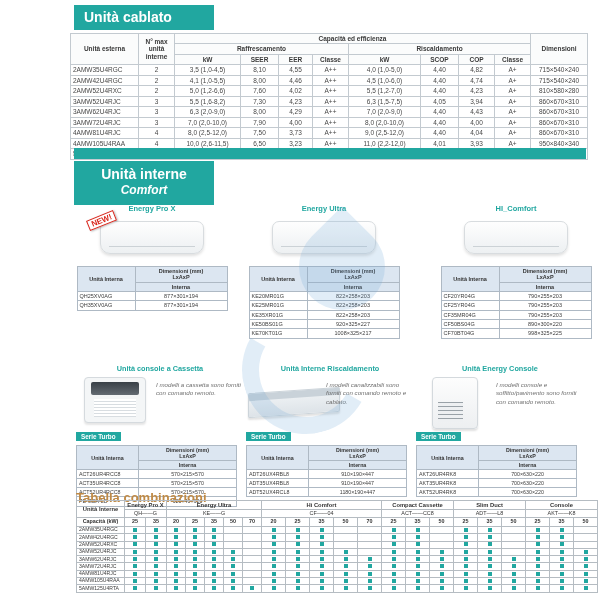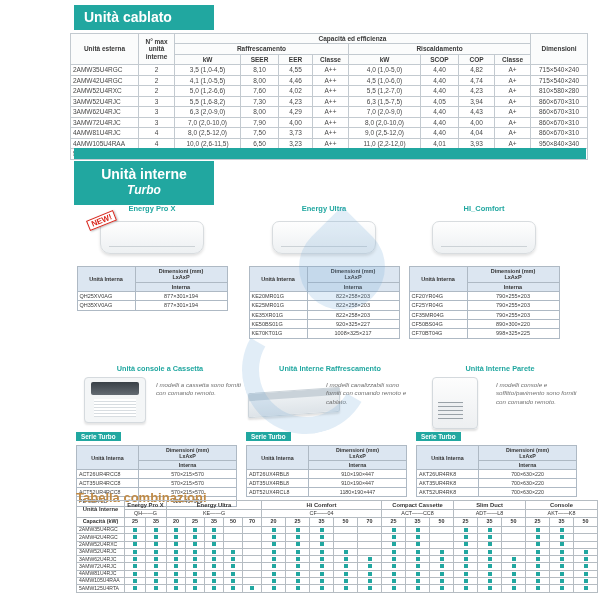--- a/index.html
+++ b/index.html
@@ -25,21 +25,21 @@
 
   
   .spec{table-layout:fixed;font-size:5.5px;background:#fff}
   .spec th,.spec td{border:1px solid #aeb9c4;text-align:center;line-height:1.15;padding:1px}
   .spec thead th{background:#dce6f1;font-weight:bold;color:#333}
   .spec td.model{text-align:left;padding-left:2px}
   .spec .dim2{font-weight:bold}
 
   
   .wall-block{position:absolute;top:204px;width:152px}
-  .wb0{left:76px}.wb1{left:248px}.wb2{left:408px}
+  .wb0{left:76px}.wb1{left:248px}.wb2{left:440px}
   .prod-name{text-align:center;font-size:7.5px;font-weight:bold;color:#21a7a0;height:10px}
   .ac-wall{position:relative;margin:7px auto 0;width:104px;height:33px;background:linear-gradient(180deg,#fefefe,#edf0f2);border:1px solid #d8dcdf;border-radius:7px 7px 10px 10px;box-shadow:0 2px 3px rgba(0,0,0,.12)}
   .ac-wall .vent{position:absolute;left:8px;right:8px;bottom:4px;height:3px;border-top:1px solid #ccd2d6}
   .badge-new{position:absolute;left:-14px;top:-7px;background:#fff;color:#d9261c;border:1px solid #d9261c;font-weight:bold;font-size:8px;padding:0 3px;transform:rotate(-22deg);box-shadow:1px 1px 2px rgba(0,0,0,.25)}
   .wall-spec{margin:12px auto 0;width:150px}
 
   
   .sec-block{position:absolute;top:364px;width:168px}
   .sb0{left:76px}.sb1{left:246px}.sb2{left:416px}
   .sec-title{font-size:7.3px;font-weight:bold;color:#21a7a0;text-align:center;height:10px}
@@ -235,21 +235,21 @@
           <td>-</td>
           <td>950×1050×340</td>
         </tr>
       </tbody>
     </table>
 
   <div class="teal-bar"></div>
 
   <div class="tab tab-int">
     <div class="tab-line1">Unità interne</div>
-    <div class="tab-line2">Turbo</div>
+    <div class="tab-line2">Comfort</div>
   </div>
 
   <div id="wallProducts">
       <div class="wall-block wb0">
         <div class="prod-name">Energy Pro X</div>
         <div class="ac-wall">
           <div class="vent"></div>
           <span class="badge-new">NEW!</span>
         </div>
         <table class="spec wall-spec">
@@ -408,21 +408,21 @@
             <tr>
               <td class="model">ACT52UR4RCC8</td>
               <td>570×215×570</td>
             </tr>
             <tr>
               <td class="model">PE-GEA-LD</td>
               <td>620×40×620</td>
             </tr>
           </tbody>
         </table></div>
-      <div class="sec-block sb1"><div class="sec-title">Unità Interne Raffrescamento</div><div class="sec-body">
+      <div class="sec-block sb1"><div class="sec-title">Unità Interne Riscaldamento</div><div class="sec-body">
           <div class="img-duct"></div>
           <div class="sec-desc">I modelli canalizzabili sono forniti con comando remoto e cablato.</div>
         </div><div class="serie-chip">Serie Turbo</div><table class="spec sec-spec">
           <colgroup>
             <col style="width: 62px;">
             <col style="width: 98px;">
           </colgroup>
           <thead>
             <tr>
               <th rowspan="2">Unità Interna</th>
@@ -443,21 +443,21 @@
             <tr>
               <td class="model">ADT35UX4RBL8</td>
               <td>910×190×447</td>
             </tr>
             <tr>
               <td class="model">ADT52UX4RCL8</td>
               <td>1180×190×447</td>
             </tr>
           </tbody>
         </table></div>
-      <div class="sec-block sb2"><div class="sec-title">Unità Interne Parete</div><div class="sec-body">
+      <div class="sec-block sb2"><div class="sec-title">Unità Energy Console</div><div class="sec-body">
           <div class="img-console"></div>
           <div class="sec-desc">I modelli console e soffitto/pavimento sono forniti con comando remoto.</div>
         </div><div class="serie-chip">Serie Turbo</div><table class="spec sec-spec">
           <colgroup>
             <col style="width: 62px;">
             <col style="width: 98px;">
           </colgroup>
           <thead>
             <tr>
               <th rowspan="2">Unità Interna</th>

